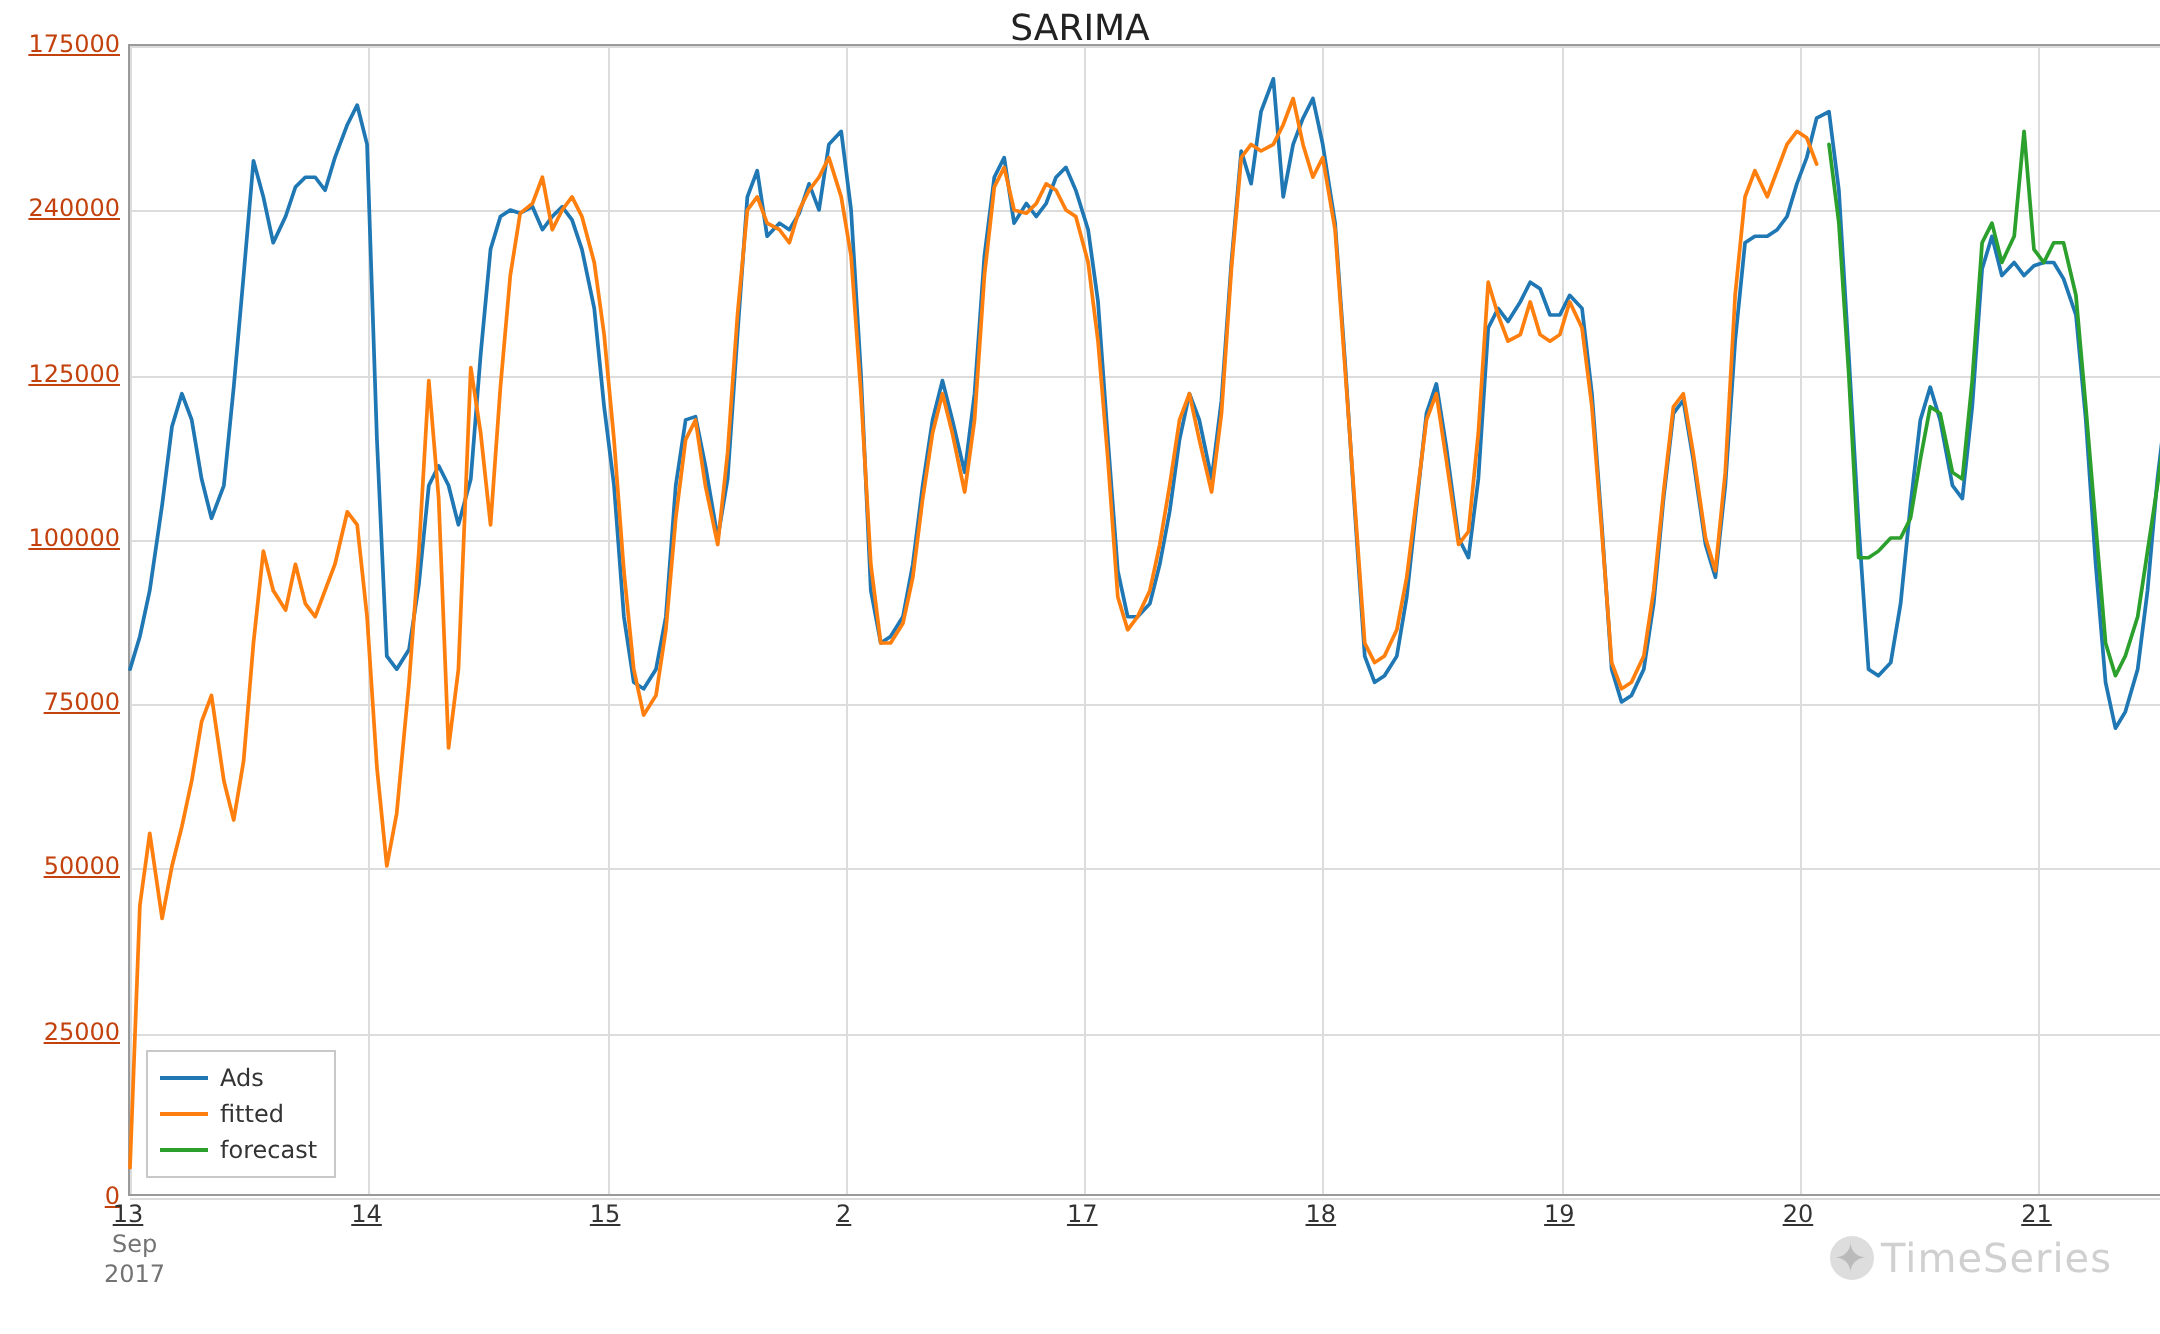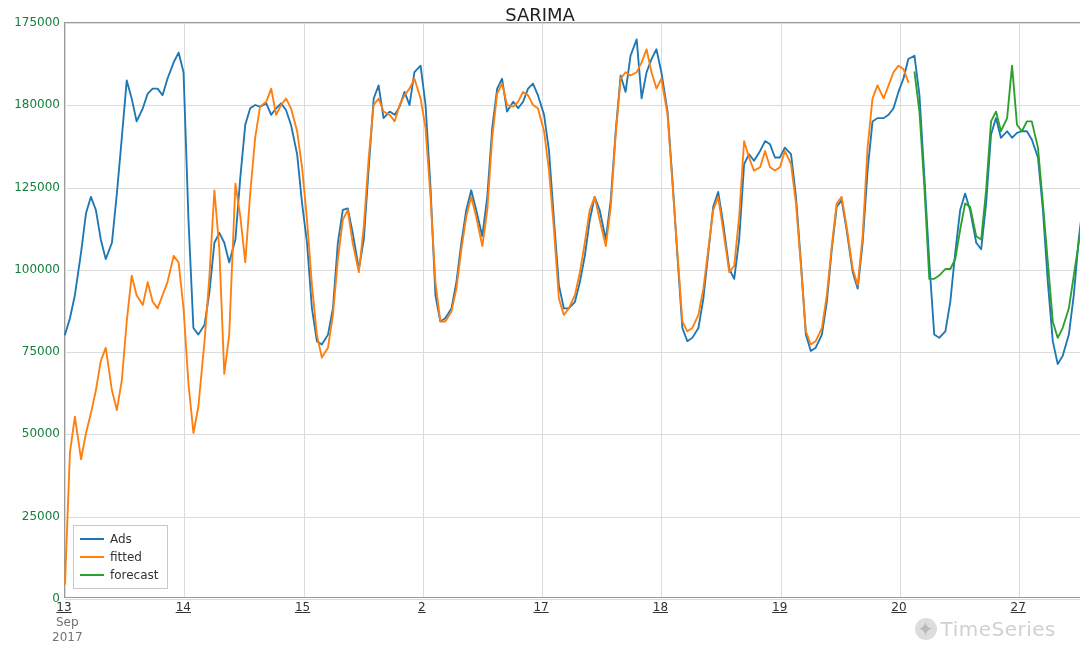--- a/index.html
+++ b/index.html
@@ -47,22 +47,23 @@
     top: 0; bottom: 0;
     width: 0;
     border-left: 1px solid #dcdcdc;
   }
   .ytick-label {
     position: absolute;
     right: 1020px; 
     width: 52px;
     text-align: right;
     font-size: 12px;
-    color: #15803d;
+    color: #c2410c;
     transform: translateY(-50%);
+    text-decoration: underline;
   }
   .xtick-label {
     position: absolute;
     top: 600px;
     width: 40px;
     text-align: center;
     font-size: 12px;
     color: #333;
     transform: translateX(-50%);
     text-decoration: underline;
@@ -128,34 +129,34 @@
 
   <div class="title">SARIMA</div>
 
   <div id="ytick-holder">
       <div class="ytick-label" style="top: 598px;">0</div>
       <div class="ytick-label" style="top: 515.714px;">25000</div>
       <div class="ytick-label" style="top: 433.429px;">50000</div>
       <div class="ytick-label" style="top: 351.143px;">75000</div>
       <div class="ytick-label" style="top: 268.857px;">100000</div>
       <div class="ytick-label" style="top: 186.571px;">125000</div>
-      <div class="ytick-label" style="top: 104.286px;">180000</div>
+      <div class="ytick-label" style="top: 104.286px;">240000</div>
       <div class="ytick-label" style="top: 22px;">175000</div>
     </div>
 
   <div id="xtick-holder">
       <div class="xtick-label" style="left: 64px;">13</div>
       <div class="xtick-label" style="left: 183.281px;">14</div>
       <div class="xtick-label" style="left: 302.563px;">15</div>
       <div class="xtick-label" style="left: 421.844px;">2</div>
       <div class="xtick-label" style="left: 541.126px;">17</div>
       <div class="xtick-label" style="left: 660.407px;">18</div>
       <div class="xtick-label" style="left: 779.689px;">19</div>
       <div class="xtick-label" style="left: 898.97px;">20</div>
-      <div class="xtick-label" style="left: 1018.25px;">27</div>
+      <div class="xtick-label" style="left: 1018.25px;">21</div>
     </div>
 
   <div class="x-sub-label" style="left:56px; top:615px;">Sep</div>
   <div class="x-sub-label" style="left:52px; top:630px;">2017</div>
 
   <div class="plot-area">
     <div id="gridlines">
         <div class="gridline-h" style="top: 576px;"></div>
         <div class="gridline-h" style="top: 493.714px;"></div>
         <div class="gridline-h" style="top: 411.429px;"></div>

